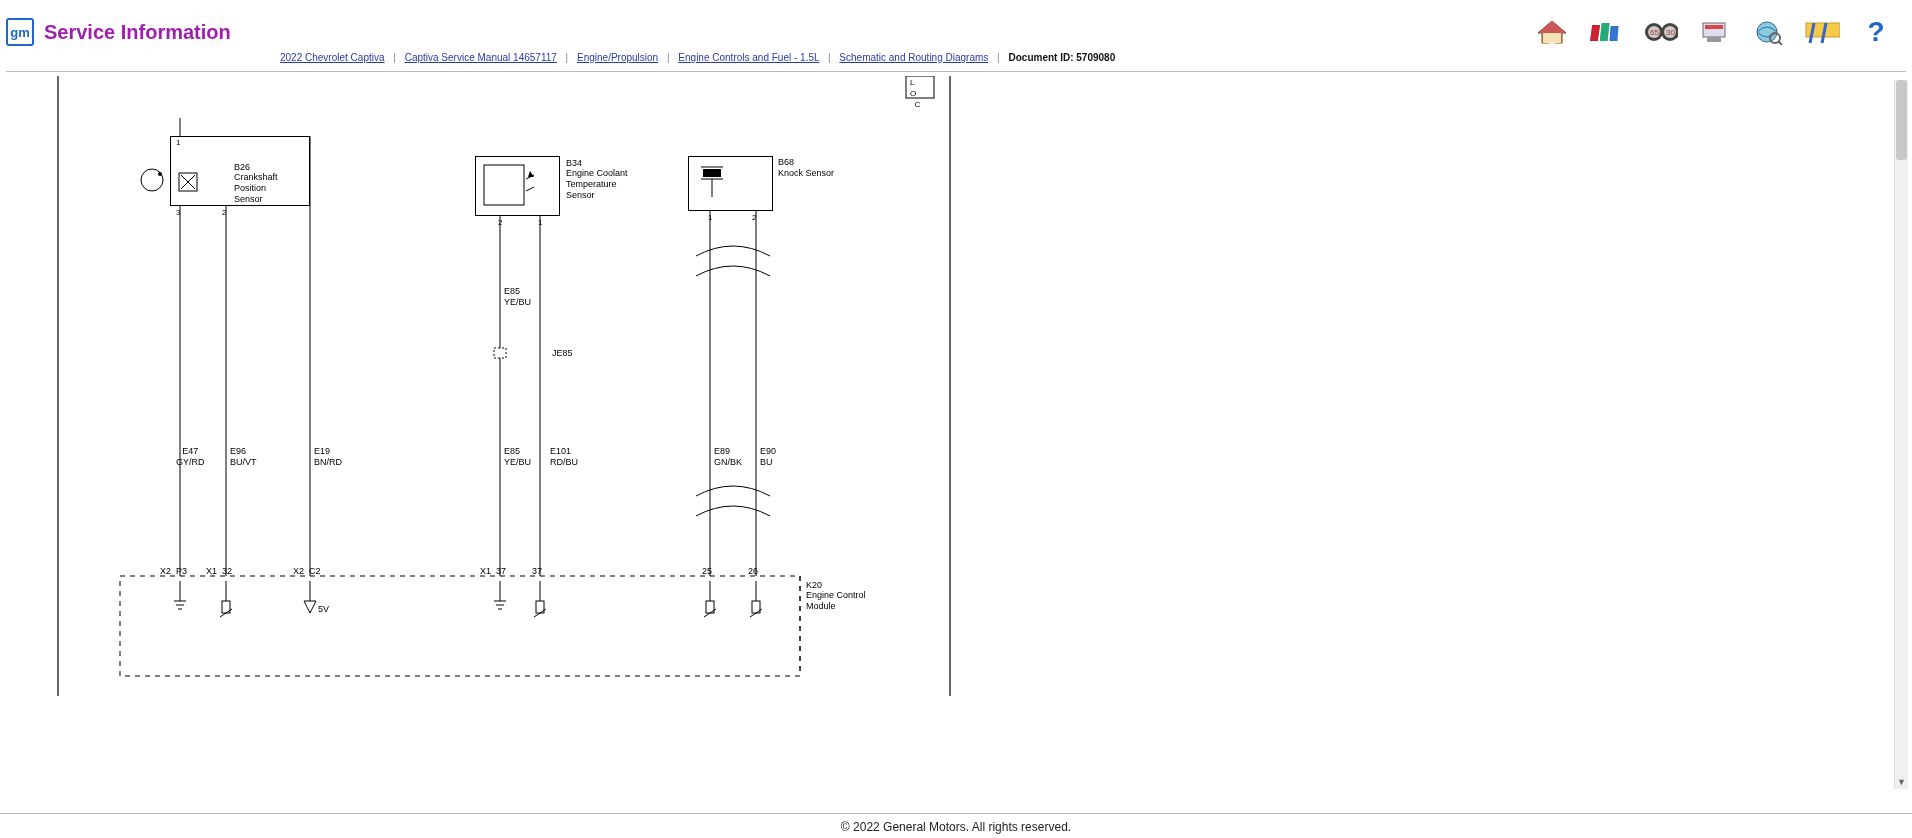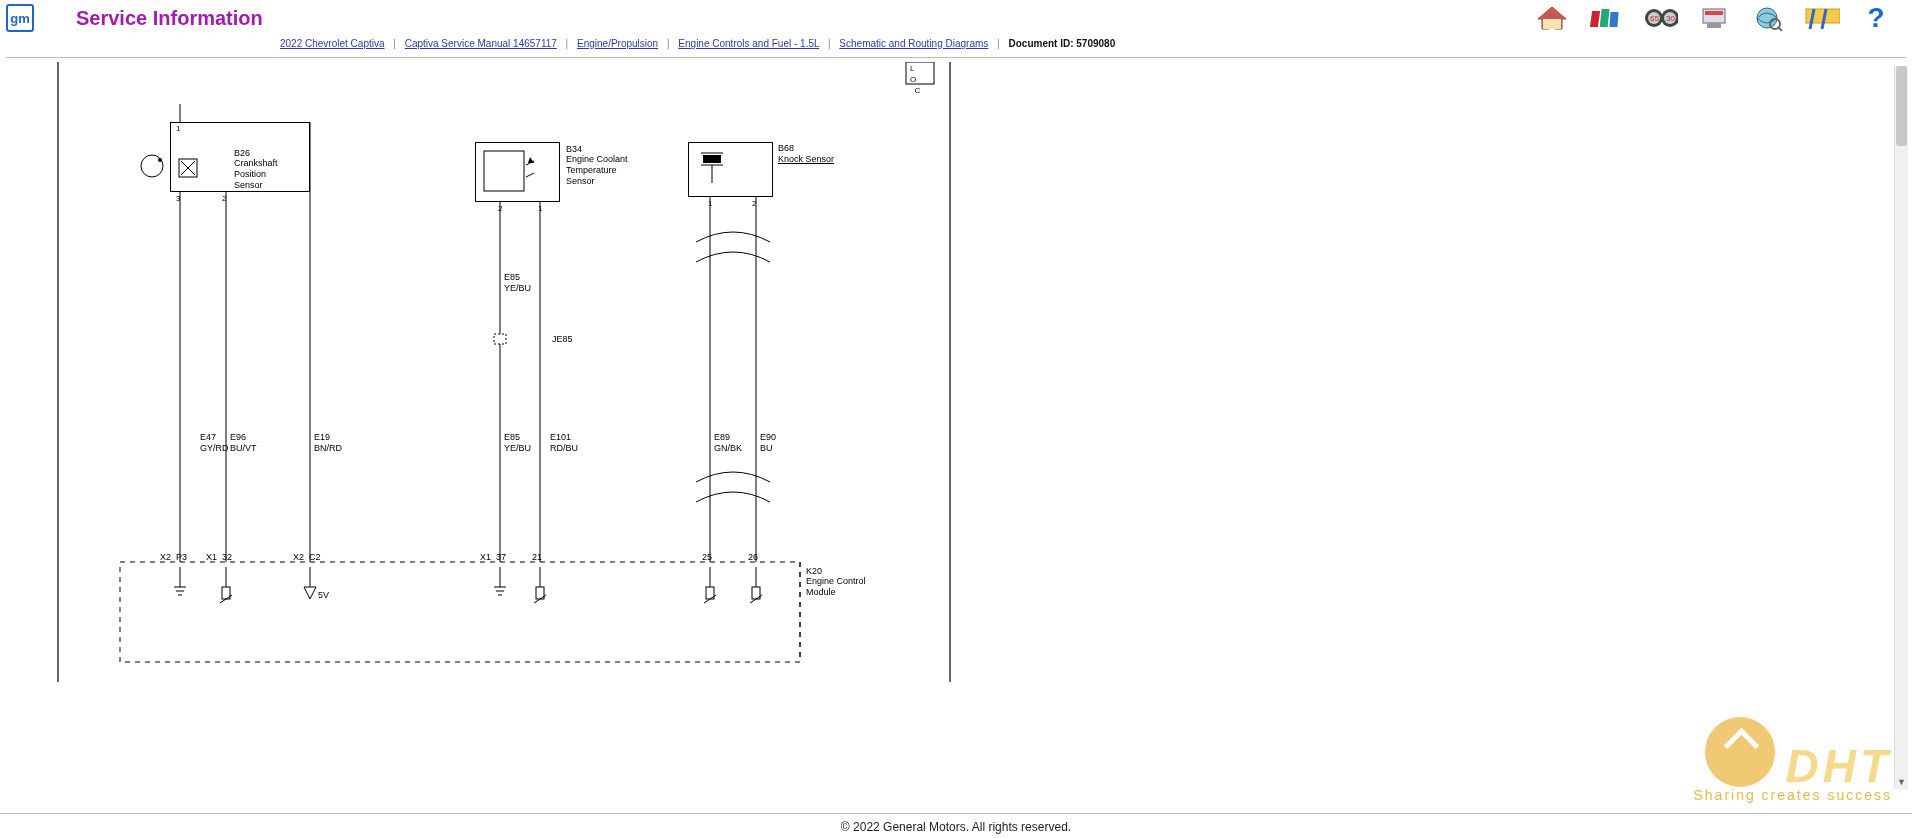--- a/index.html
+++ b/index.html
@@ -1,20 +1,20 @@
 <!DOCTYPE html>
 <html><head>
 <meta charset="utf-8">
 <style>
   * { box-sizing: border-box; margin: 0; padding: 0; }
   html, body { width: 100%; height: 100%; font-family: Arial, Helvetica, sans-serif; background: #fff; }
   body { display: flex; flex-direction: column; }
 
   
-  .header { display: flex; align-items: center; padding: 4px 10px 2px 6px; gap: 32px; }
+  .header { display: flex; align-items: center; padding: 18px 10px 2px 6px; }
   .gm-logo { width: 28px; height: 28px; border: 2px solid #1e66c8; border-radius: 3px;
              display:flex; align-items:center; justify-content:center; font-weight:bold;
              color:#1e66c8; font-size:13px; margin-right:10px; }
   .title { font-size: 20px; font-weight: bold; color: #a21caf; flex: 0 0 auto; }
   .spacer { flex: 1; }
   .toolbar-icons { display:flex; gap:18px; align-items:center; padding-right:8px; }
   .tb-icon { width:36px; height:28px; display:flex; align-items:center; justify-content:center;
              cursor:pointer; }
 
   
@@ -185,21 +185,21 @@
       <svg width="85" height="55" style="position:absolute;left:0;top:0;">
         <rect x="14" y="12" width="18" height="8" fill="#000"></rect>
         <line x1="12" y1="10" x2="34" y2="10" stroke="#000"></line>
         <line x1="12" y1="22" x2="34" y2="22" stroke="#000"></line>
         <line x1="23" y1="22" x2="23" y2="40" stroke="#000"></line>
       </svg>
     </div>
     <div class="pin" style="left:688px; top:137px;">1</div>
     <div class="pin" style="left:732px; top:137px;">2</div>
     <div class="lbl" style="left:758px; top:81px;">B68</div>
-    <div class="lbl" style="left:758px; top:92px;text-decoration:underline;">Knock Sensor</div>
+    <div class="lbl" style="left:758px; top:92px;">Knock Sensor</div>
 
     <svg width="960" height="620" style="position:absolute;left:0;top:0;">
 
       <line x1="160" y1="60" x2="160" y2="42" stroke="#000"></line>
       <line x1="160" y1="130" x2="160" y2="500" stroke="#000"></line>
       <line x1="206" y1="130" x2="206" y2="500" stroke="#000"></line>
       <line x1="290" y1="60" x2="290" y2="500" stroke="#000"></line>
 
       <line x1="480" y1="140" x2="480" y2="272" stroke="#000"></line>
       <rect x="474" y="272" width="12" height="10" fill="none" stroke="#000" stroke-dasharray="2,2"></rect>
@@ -249,21 +249,21 @@
             <path d="M-6 36 L6 28"></path>
           </g>
         <g transform="translate(736,505)">
             <line x1="0" y1="0" x2="0" y2="20"></line>
             <rect x="-4" y="20" width="8" height="12"></rect>
             <path d="M-6 36 L6 28"></path>
           </g>
       </g>
     </svg>
 
-    <div class="lbl" style="left:180px; top:370px;">E47
+    <div class="lbl" style="left:156px; top:370px;text-align:center;">E47
 GY/RD</div>
     <div class="lbl" style="left:210px; top:370px;">E96
 BU/VT</div>
     <div class="lbl" style="left:294px; top:370px;">E19
 BN/RD</div>
     <div class="lbl" style="left:484px; top:210px;">E85
 YE/BU</div>
     <div class="lbl" style="left:492px; top:272px;margin-left:40px;">JE85</div>
     <div class="lbl" style="left:484px; top:370px;">E85
 YE/BU</div>
@@ -271,39 +271,34 @@
 RD/BU</div>
     <div class="lbl" style="left:694px; top:370px;">E89
 GN/BK</div>
     <div class="lbl" style="left:740px; top:370px;">E90
 BU</div>
 
     <div class="lbl" style="left:140px; top:490px;">X2  P3</div>
     <div class="lbl" style="left:186px; top:490px;">X1  32</div>
     <div class="lbl" style="left:273px; top:490px;">X2  C2</div>
     <div class="lbl" style="left:460px; top:490px;">X1  37</div>
-    <div class="lbl" style="left:512px; top:490px;">21</div>
+    <div class="lbl" style="left:512px; top:490px;">37</div>
     <div class="lbl" style="left:682px; top:490px;">25</div>
     <div class="lbl" style="left:728px; top:490px;">26</div>
     <div class="lbl" style="left:298px; top:528px;">5V</div>
 
     <div class="lbl" style="left:786px; top:504px;">K20</div>
     <div class="lbl" style="left:786px; top:514px;">Engine Control
 Module</div>
 
   </div>
 
   <div class="scroll-track">
     <div class="scroll-arrow up">▲</div>
     <div class="scroll-thumb"></div>
     <div class="scroll-arrow down">▼</div>
   </div>
 
-  <div class="watermark">
-    <span class="wm-circle"></span>
-    <span class="wm-title">DHT</span>
-    <div class="wm-sub">Sharing creates success</div>
-  </div>
 </div>
 
 <div class="footer">
   <span>© 2022 General Motors.  All rights reserved.</span>
 </div>
 
 </body></html>

